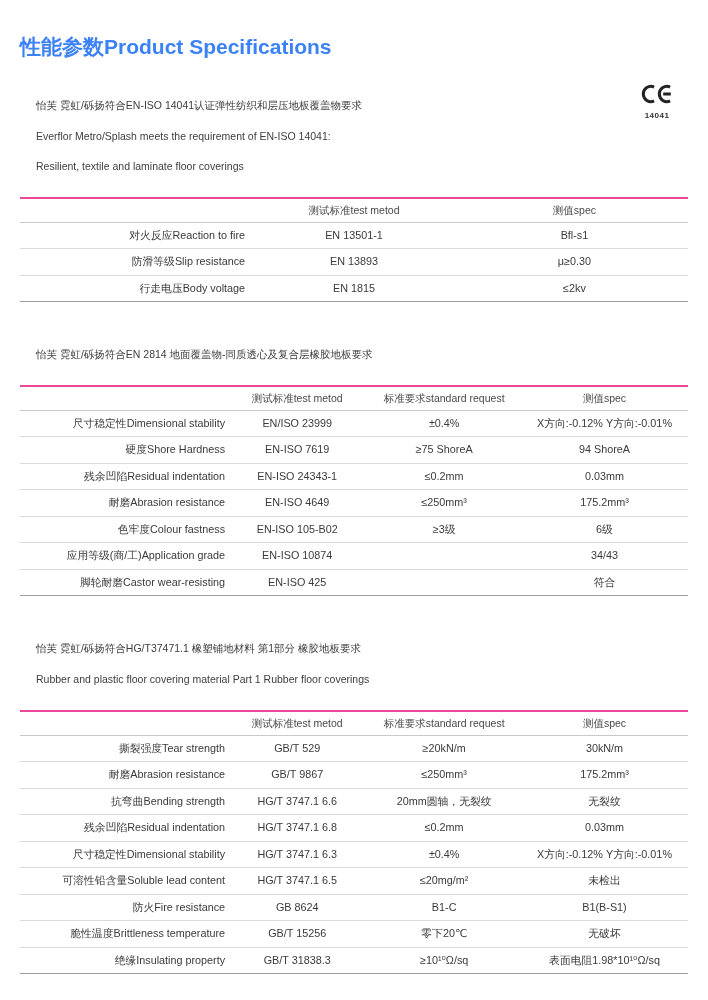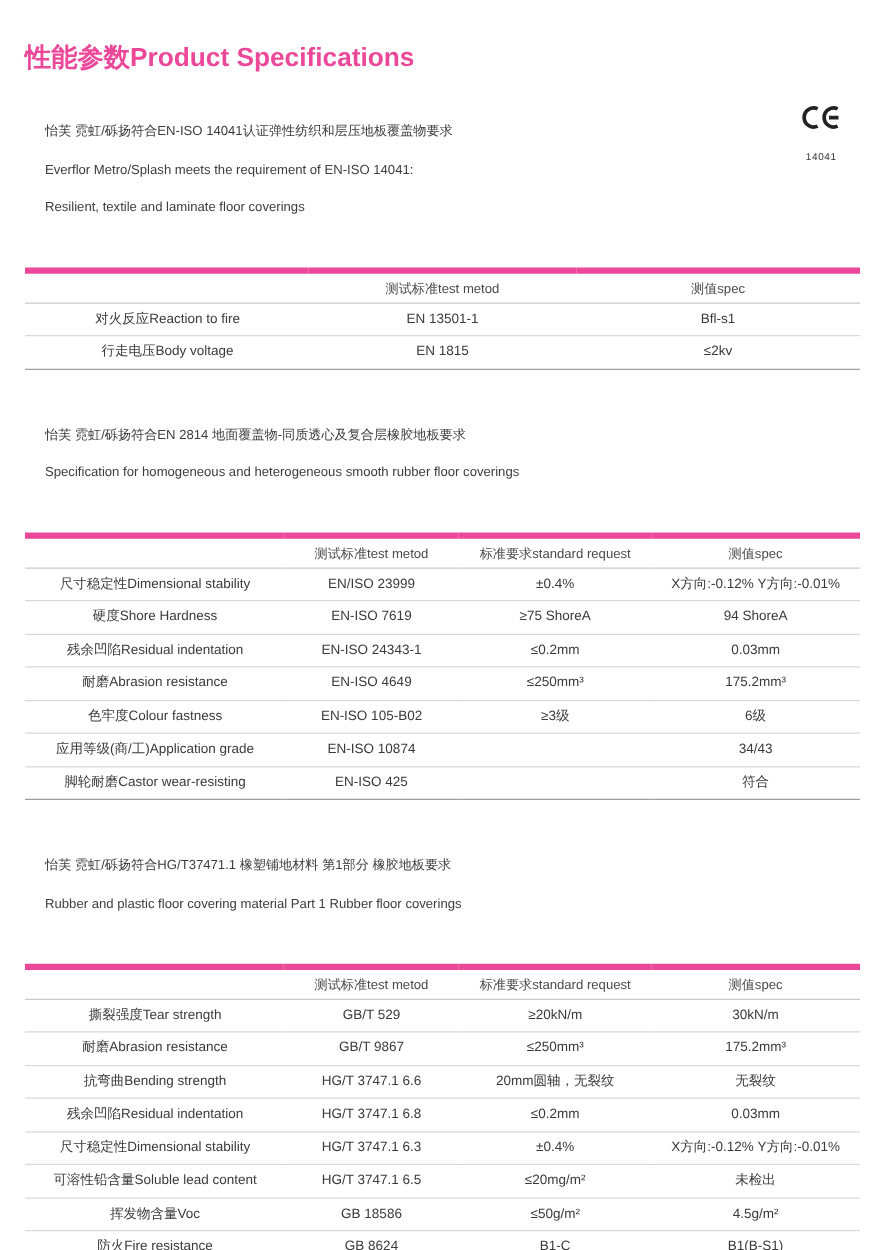--- a/index.html
+++ b/index.html
@@ -3,46 +3,46 @@
 <meta charset="utf-8">
 <style>
   html,body{margin:0;padding:0;}
   body{
     width:708px;height:1000px;background:#ffffff;
     font-family:"Liberation Sans","DejaVu Sans",sans-serif;
     color:#3a3a3a;overflow:hidden;
   }
   .page{padding:0 20px;box-sizing:border-box;width:708px;}
   .page-title{
-    font-size:21px;font-weight:700;color:#ec4899;
+    font-size:21px;font-weight:700;color:#3b82f6;
     margin:34px 0 0 0;line-height:26px;
   }
   .section{margin-top:29px;}
   .section.first{margin-top:22px;}
   .intro-row{display:flex;justify-content:space-between;align-items:flex-start;}
   .intro p{margin:16px;font-size:10.5px;line-height:14.6px;color:#3d3d3d;}
   .ce{ text-align:center;margin-top:1px;margin-right:14px;color:#222;}
   .ce svg{display:block;margin:0 auto;}
-  .ce .ce-num{font-size:8px;letter-spacing:.5px;color:#333;margin-top:16px;}
+  .ce .ce-num{font-size:8px;letter-spacing:.5px;color:#333;margin-top:6px;font-weight:bold;}
   table.spec{
-    width:100%;border-collapse:collapse;margin-top:24px;table-layout:fixed;
-    border-top:5px solid #ec4899;border-bottom:1px solid #9e9e9e;
+    width:100%;border-collapse:collapse;margin-top:7px;table-layout:fixed;
+    border-top:2px solid #ec4899;border-bottom:1px solid #9e9e9e;
   }
   table.spec th{
     font-weight:400;font-size:10.5px;color:#4a4a4a;
     padding:5px 2px 4px 2px;text-align:center;
     border-bottom:1px solid #c9c9c9;
   }
   table.spec td{
     font-size:10.8px;color:#3a3a3a;text-align:center;
     padding:6px 2px;border-bottom:1px solid #d9d9d9;
     white-space:pre-line;line-height:13.5px;
   }
   table.spec tbody tr:last-child td{border-bottom:none;}
-  table.spec td.label{text-align:center;padding-left:3px;}
+  table.spec td.label{text-align:right;padding-left:3px;}
 </style>
 </head>
 <body>
 
 <div class="page">
   <h1 class="page-title">性能参数Product Specifications</h1>
   <div id="sections">
       <section class="section first">
         <div class="intro-row">
           <div class="intro">
@@ -72,32 +72,36 @@
               <th>测值spec</th>
             </tr>
           </thead>
           <tbody>
             <tr>
               <td class="label">对火反应Reaction to fire</td>
               <td class="">EN 13501-1</td>
               <td class="">Bfl-s1</td>
             </tr>
             <tr>
+              <td class="label">防滑等级Slip resistance</td>
+              <td class="">EN 13893</td>
+              <td class="">μ≥0.30</td>
+            </tr>
+            <tr>
               <td class="label">行走电压Body voltage</td>
               <td class="">EN 1815</td>
               <td class="">≤2kv</td>
             </tr>
           </tbody>
         </table>
       </section>
       <section class="section">
         <div class="intro-row">
           <div class="intro">
             <p>怡芙 霓虹/砾扬符合EN 2814 地面覆盖物-同质透心及复合层橡胶地板要求</p>
-            <p>Specification for homogeneous and heterogeneous smooth rubber floor coverings</p>
           </div>
         </div>
         <table class="spec">
           <colgroup>
             <col style="width: 31%;">
             <col style="width: 21%;">
             <col style="width: 23%;">
             <col style="width: 25%;">
           </colgroup>
           <thead>
@@ -207,30 +211,30 @@
               <td class="">±0.4%</td>
               <td class="">X方向:-0.12% Y方向:-0.01%</td>
             </tr>
             <tr>
               <td class="label">可溶性铅含量Soluble lead content</td>
               <td class="">HG/T 3747.1 6.5</td>
               <td class="">≤20mg/m²</td>
               <td class="">未检出</td>
             </tr>
             <tr>
-              <td class="label">挥发物含量Voc</td>
-              <td class="">GB 18586</td>
-              <td class="">≤50g/m²</td>
-              <td class="">4.5g/m²</td>
-            </tr>
-            <tr>
               <td class="label">防火Fire resistance</td>
               <td class="">GB 8624</td>
               <td class="">B1-C</td>
               <td class="">B1(B-S1)</td>
+            </tr>
+            <tr>
+              <td class="label">脆性温度Brittleness temperature</td>
+              <td class="">GB/T 15256</td>
+              <td class="">零下20℃</td>
+              <td class="">无破坏</td>
             </tr>
             <tr>
               <td class="label">绝缘Insulating property</td>
               <td class="">GB/T 31838.3</td>
               <td class="">≥10¹⁰Ω/sq</td>
               <td class="">表面电阻1.98*10¹⁰Ω/sq</td>
             </tr>
           </tbody>
         </table>
       </section>

